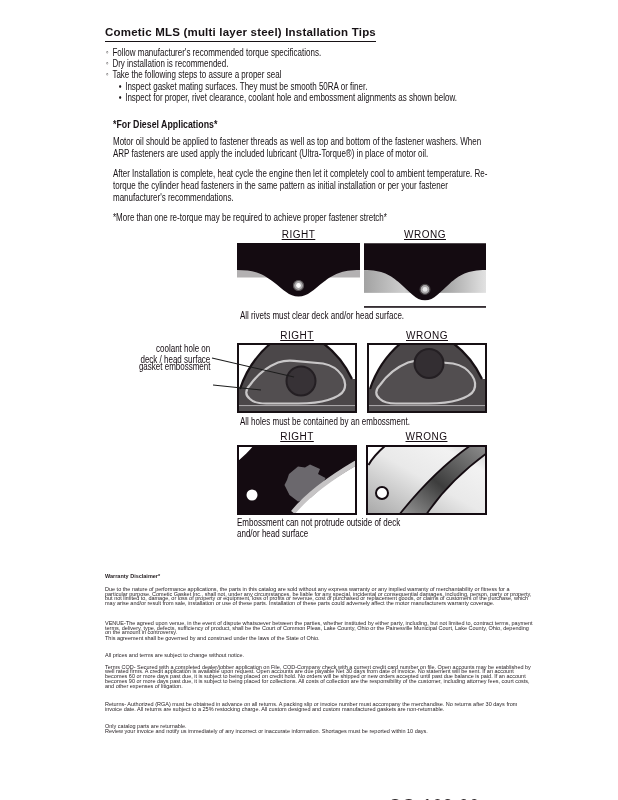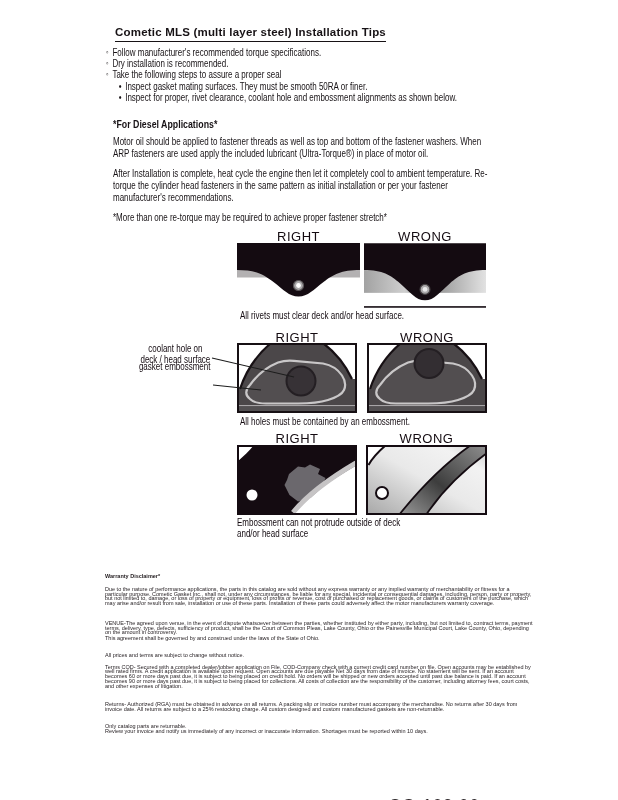--- a/index.html
+++ b/index.html
@@ -4,40 +4,40 @@
 <style>
   html,body { margin:0; padding:0; background:#ffffff; }
   #page {
     position:relative; width:618px; height:800px; background:#ffffff;
     font-family:"Liberation Sans","DejaVu Sans",sans-serif; color:#171215; overflow:hidden;
   }
   .cx  { transform:scaleX(0.8); transform-origin:0 0; }
   .cxr { transform:scaleX(0.8); transform-origin:100% 0; }
 
   #title {
-    position:absolute; left:115px; top:26px; font-size:11.5px; font-weight:bold;
+    position:absolute; left:105px; top:26px; font-size:11.5px; font-weight:bold;
     border-bottom:1.4px solid #171215; padding-bottom:2.5px; white-space:nowrap;
     display:inline-block; letter-spacing:0.2px;
   }
   #bullets { position:absolute; left:106px; top:47px; width:480px; font-size:10px; line-height:11.2px; }
   .b-item  { display:flex; }
   .b-mark  { width:8px; flex:0 0 8px; font-size:9px; }
   .sb-item { display:flex; margin-left:16px; }
   .sb-mark { width:8px; flex:0 0 8px; }
 
   #diesel { position:absolute; left:113px; top:118px; width:480px; font-size:10px; line-height:12px; }
   #diesel h2 { font-size:11px; font-weight:bold; margin:0 0 6px 0; }
   #diesel p  { margin:0 0 8px 0; }
 
-  .fig-label { position:absolute; font-size:13px; letter-spacing:0.5px; text-align:center; color:#140b11; }
+  .fig-label { position:absolute; font-size:10px; letter-spacing:0.5px; text-align:center; color:#140b11;text-decoration:underline; }
   .panel     { position:absolute; }
   .panel svg { display:block; width:100%; height:100%; }
   .fig-cap   { position:absolute; font-size:10px; line-height:11px; white-space:nowrap; color:#140b11; }
 
-  .ann { position:absolute; right:408px; font-size:10px; line-height:10.5px; text-align:center; white-space:nowrap; color:#140b11; }
+  .ann { position:absolute; right:408px; font-size:10px; line-height:10.5px; text-align:right; white-space:nowrap; color:#140b11; }
 
   #leader-lines { position:absolute; left:0; top:0; width:618px; height:800px; pointer-events:none; }
 
   #disclaimer { position:absolute; left:105px; top:574px; width:428px; font-size:5.5px; line-height:4.75px; color:#231d20; }
   #disclaimer h3 { font-size:5.5px; font-weight:bold; margin:0 0 8px 0; }
   #disclaimer p  { margin:0; }
   #disclaimer .mA { margin-bottom:15px; }
   #disclaimer .mB { margin-bottom:1px;  }
   #disclaimer .mC { margin-bottom:12px; }
   #disclaimer .mD { margin-bottom:7px;  }

